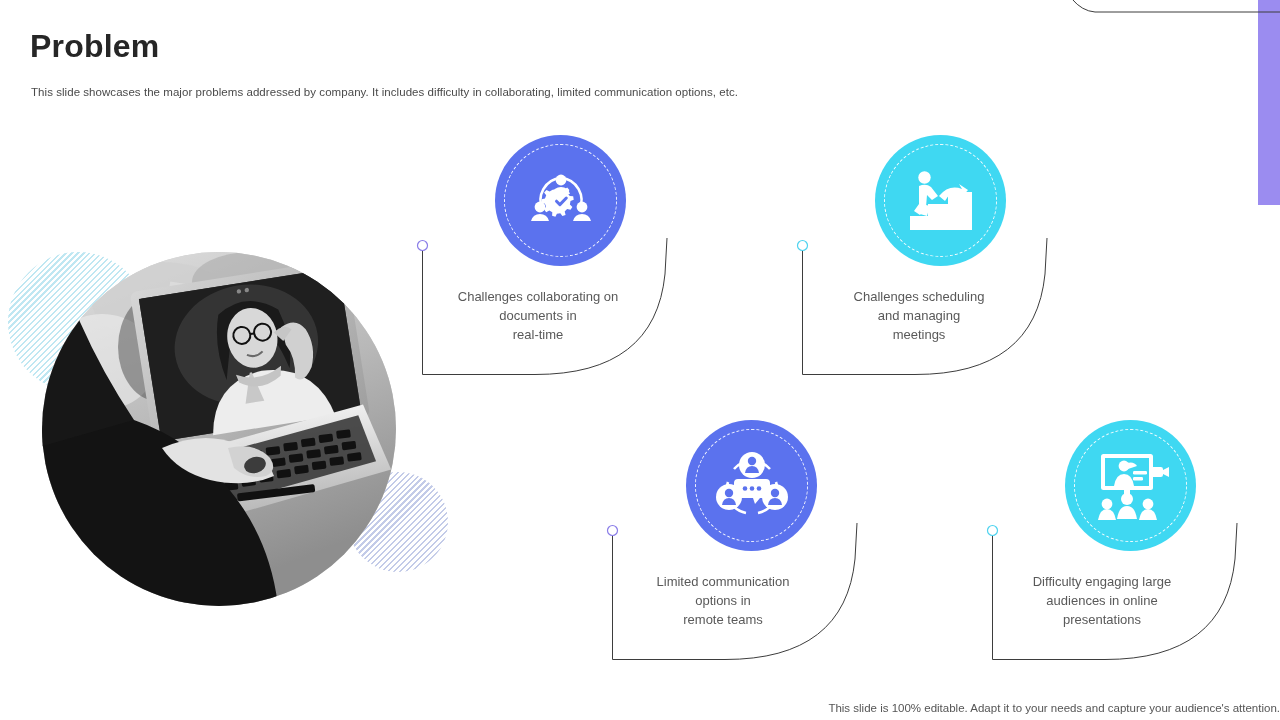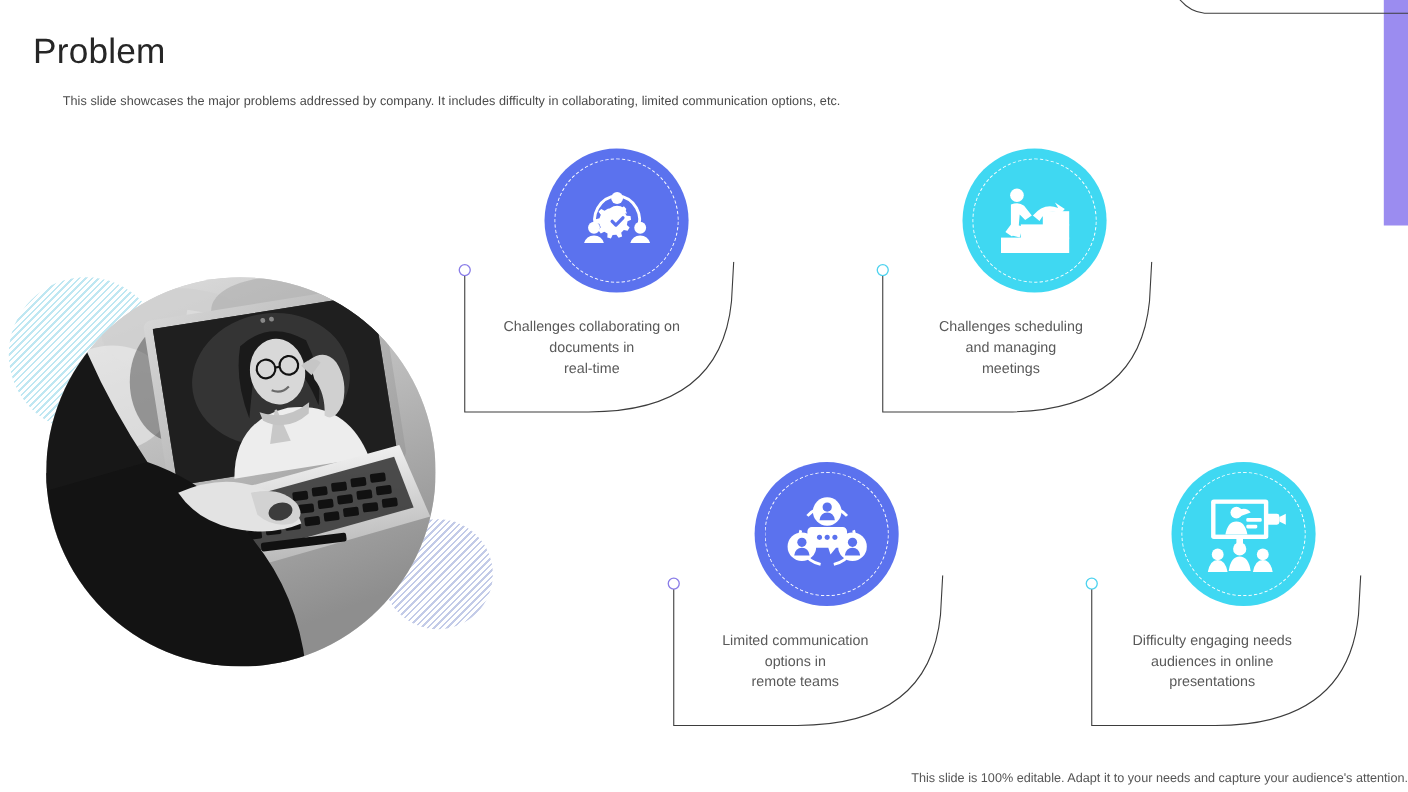--- a/index.html
+++ b/index.html
@@ -33,32 +33,31 @@
     height: 60px;
     pointer-events: none;
   }
 
   
   .page-title {
     position: absolute;
     left: 30px;
     top: 28px;
     font-size: 32px;
-    font-weight: normal;
+    font-weight: bold;
     color: #262626;
     letter-spacing: .2px;
   }
   .page-subtitle {
     position: absolute;
     left: 31px;
     top: 86px;
     font-size: 11.5px;
     color: #4a4a4a;
     letter-spacing: .05px;
-    margin-left: 26px;
   }
 
   
   .photo-cluster {
     position: absolute;
     left: 0px;
     top: 230px;
     width: 420px;
     height: 370px;
   }
@@ -399,18 +398,18 @@
         <circle cx="34" cy="48" r="6"></circle>
         <path d="M24 68 Q 26 55 34 55 Q 42 55 44 68 Z"></path>
         <circle cx="14" cy="53" r="5.4"></circle>
         <path d="M5 69 Q 7 58 14 58 Q 21 58 23 69 Z"></path>
         <circle cx="55" cy="53" r="5.4"></circle>
         <path d="M46 69 Q 48 58 55 58 Q 62 58 64 69 Z"></path>
       </g>
     </svg>
   </div>
 
-  <div class="node-text" style="left:992px; top:572px; width:220px;">Difficulty engaging needs
+  <div class="node-text" style="left:992px; top:572px; width:220px;">Difficulty engaging large
 audiences in online
 presentations</div>
 </div>
 
 <div class="footer-note">This slide is 100% editable. Adapt it to your needs and capture your audience's attention.</div>
 
 </body></html>

